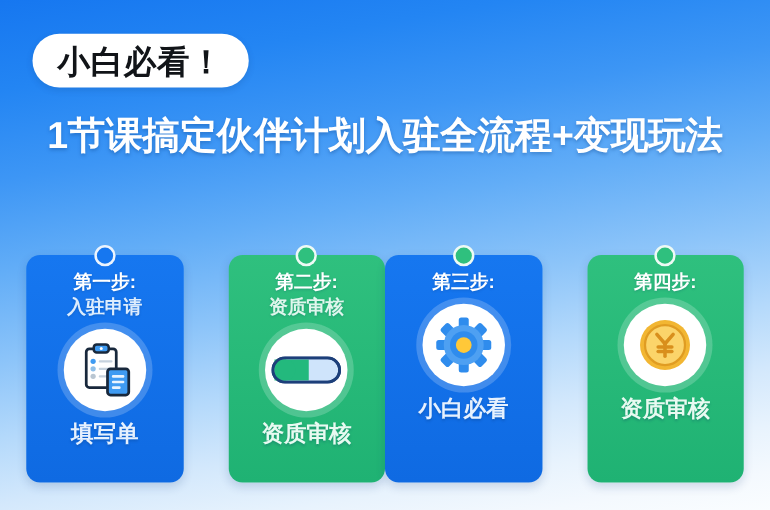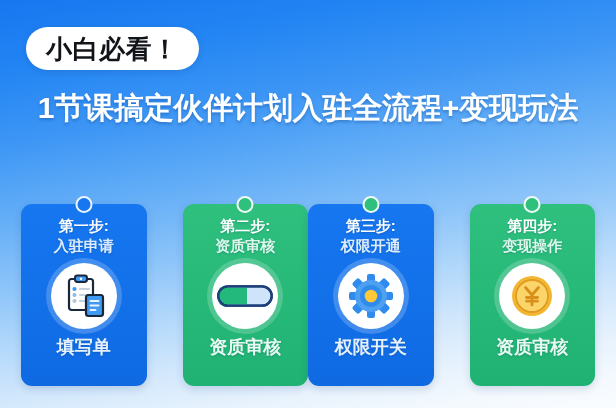--- a/index.html
+++ b/index.html
@@ -146,45 +146,43 @@
           <circle cx="11" cy="11" r="8.4" fill="#23b97d"></circle>
           <rect x="1.3" y="1.3" width="53.4" height="19.4" rx="9.7" fill="none" stroke="#1d3f7a" stroke-width="2.3"></rect>
         </svg>
       </div>
       <div class="caption">资质审核</div>
     </div>
 
     <div class="card blue">
       <span class="node green"></span>
       <div class="step">第三步:</div>
-      <div class="step-name">权限开通</div>
       <div class="icon-wrap">
         <svg width="46" height="46" viewBox="0 0 46 46">
           <g fill="#2f8ced">
             <rect x="19" y="1" width="8" height="10" rx="2"></rect>
             <rect x="19" y="35" width="8" height="10" rx="2"></rect>
             <rect x="1" y="19" width="10" height="8" rx="2"></rect>
             <rect x="35" y="19" width="10" height="8" rx="2"></rect>
             <rect x="5.5" y="6.5" width="9" height="9" rx="2" transform="rotate(-45 10 11)"></rect>
             <rect x="31.5" y="6.5" width="9" height="9" rx="2" transform="rotate(45 36 11)"></rect>
             <rect x="5.5" y="30.5" width="9" height="9" rx="2" transform="rotate(45 10 35)"></rect>
             <rect x="31.5" y="30.5" width="9" height="9" rx="2" transform="rotate(-45 36 35)"></rect>
           </g>
           <circle cx="23" cy="23" r="16" fill="#4ea0f2"></circle>
           <circle cx="23" cy="23" r="11" fill="#2f8ced"></circle>
           <circle cx="23" cy="23" r="6.3" fill="#ffc838"></circle>
         </svg>
       </div>
-      <div class="caption">权限开关</div>
+      <div class="caption">小白必看</div>
     </div>
 
     <div class="card green">
       <span class="node green"></span>
       <div class="step">第四步:</div>
-      <div class="step-name">变现操作</div>
       <div class="icon-wrap">
         <svg width="44" height="44" viewBox="0 0 44 44">
           <circle cx="22" cy="22" r="20" fill="#f2b632"></circle>
           <circle cx="22" cy="22" r="16" fill="#fbd46a"></circle>
           <circle cx="22" cy="22" r="16" fill="none" stroke="#e09c22" stroke-width="1.8"></circle>
           <g stroke="#d98f1c" stroke-width="2.8" stroke-linecap="round" fill="none">
             <path d="M15.5 13.5 L22 21"></path>
             <path d="M28.5 13.5 L22 21"></path>
             <path d="M22 21 V31"></path>
             <path d="M16.5 23.5 H27.5"></path>

